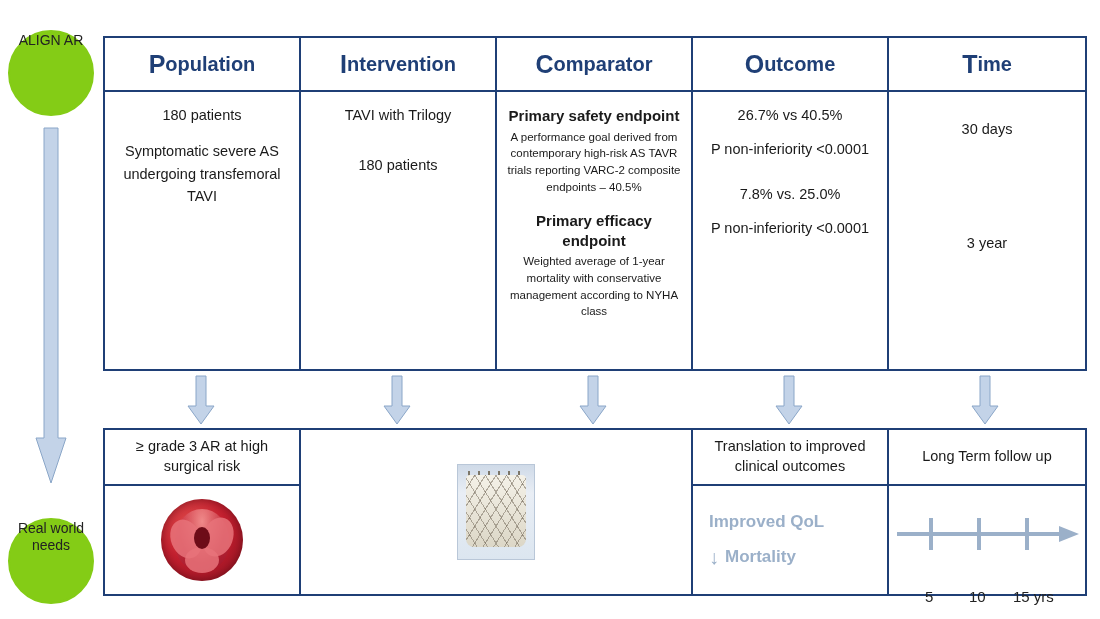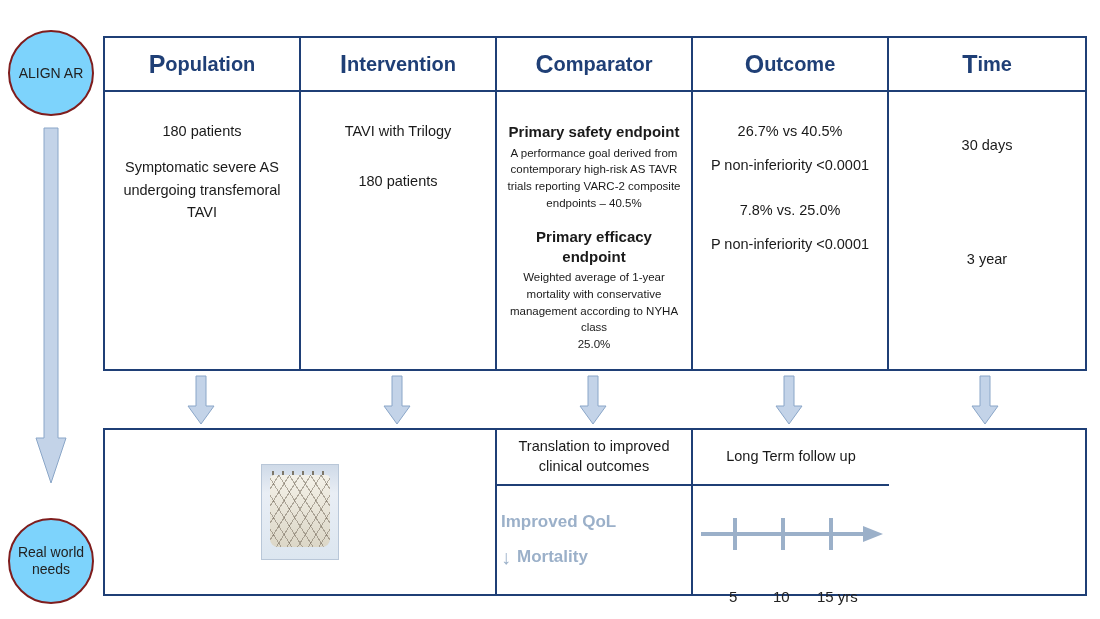--- a/index.html
+++ b/index.html
@@ -9,25 +9,24 @@
     background: #ffffff;
     font-family: "Liberation Sans", sans-serif;
     color: #1a1a1a;
     position: relative;
     overflow: hidden;
   }
 
   
   .oval {
     position: absolute;
-    border: 2px solid #7f1d1d;
+    border: 2px solid #84cc16;
     border-radius: 50%;
-    background: #7dd3fc;
-    display: flex;
-    align-items: center;
+    background: #84cc16;
+    display: flex;
     justify-content: center;
     text-align: center;
     font-size: 14px;
     line-height: 1.18;
     color: #222;
   }
   #oval-top { left: 8px; top: 30px; width: 86px; height: 86px; }
   #oval-bottom { left: 8px; top: 518px; width: 86px; height: 86px; }
 
   
@@ -64,21 +63,21 @@
     display: flex;
     align-items: center;
     justify-content: center;
     color: #1f3f76;
     font-size: 20px;
     font-weight: bold;
   }
   .chead .cap { font-size: 25px; }
   .cbody {
     flex: 1;
-    padding: 28px 8px 8px;
+    padding: 12px 8px 8px;
     text-align: center;
     font-size: 14.5px;
     line-height: 1.55;
   }
   .cbody p { margin: 0 0 14px; }
   .cbody p.tight { margin-bottom: 4px; }
   .sub-title { font-weight: bold; font-size: 15px; line-height: 1.3; margin: 2px 0 3px; }
   .small { font-size: 11.5px; line-height: 1.45; }
   .spacer8 { height: 8px; }
   .spacer14 { height: 14px; }
@@ -175,21 +174,21 @@
   .valve-frame .stent-top {
     position: absolute; left: 10px; right: 10px; top: 6px; height: 12px;
     background: repeating-linear-gradient(90deg, #7d7769 0 2px, rgba(0,0,0,0) 2px 10px);
   }
 
   
   .qol {
     width: 100%; height: 100%;
     display: flex; flex-direction: column;
     justify-content: center; gap: 14px;
-    padding-left: 4px;
+    padding-left: 16px;
   }
   .qol-line {
     color: #9bb0c9; font-size: 17px; font-weight: bold;
     display: flex; align-items: center; gap: 6px;
   }
   .qol-line .dn { font-size: 20px; }
 
   
   .timeline { width: 100%; height: 100%; position: relative; }
   .tl-labels {
@@ -245,21 +244,20 @@
     <div class="chead">
       <span class="cap">C</span>
         <span>omparator</span>
     </div>
     <div class="cbody">
       <div class="sub-title">Primary safety endpoint</div>
       <div class="small">A performance goal derived from contemporary high-risk AS TAVR trials reporting VARC-2 composite endpoints – 40.5%</div>
       <div class="spacer14"></div>
       <div class="sub-title">Primary efficacy endpoint</div>
       <div class="small">Weighted average of 1-year mortality with conservative management according to NYHA class</div>
-      <div class="small">25.0%</div>
     </div>
   </div>
 
   <div class="col c4">
     <div class="chead">
       <span class="cap">O</span>
         <span>utcome</span>
     </div>
     <div class="cbody">
       <p class="tight">26.7% vs 40.5%</p>
@@ -307,20 +305,31 @@
     </svg>
 </div>
 <div class="downarrow" style="left:972px; top:376px;">
   <svg width="26" height="48" viewBox="0 0 26 48">
       <polygon points="8,0 18,0 18,30 26,30 13,48 0,30 8,30" fill="#c3d3e8" stroke="#8aa6c8" stroke-width="1"></polygon>
     </svg>
 </div>
 
 <div class="btable">
 
+  <div class="bcol b1">
+    <div class="bhead">≥ grade 3 AR at high surgical risk</div>
+    <div class="bbody">
+      <div class="artery">
+        <span class="leaf l1"></span>
+          <span class="leaf l2"></span>
+          <span class="leaf l3"></span>
+        <span class="core"></span>
+      </div>
+    </div>
+  </div>
 
   <div class="bcol b2">
     <div class="bbody">
       <div class="valve-frame">
         <span class="stent-top"></span>
         <span class="mesh"></span>
       </div>
     </div>
   </div>
 

